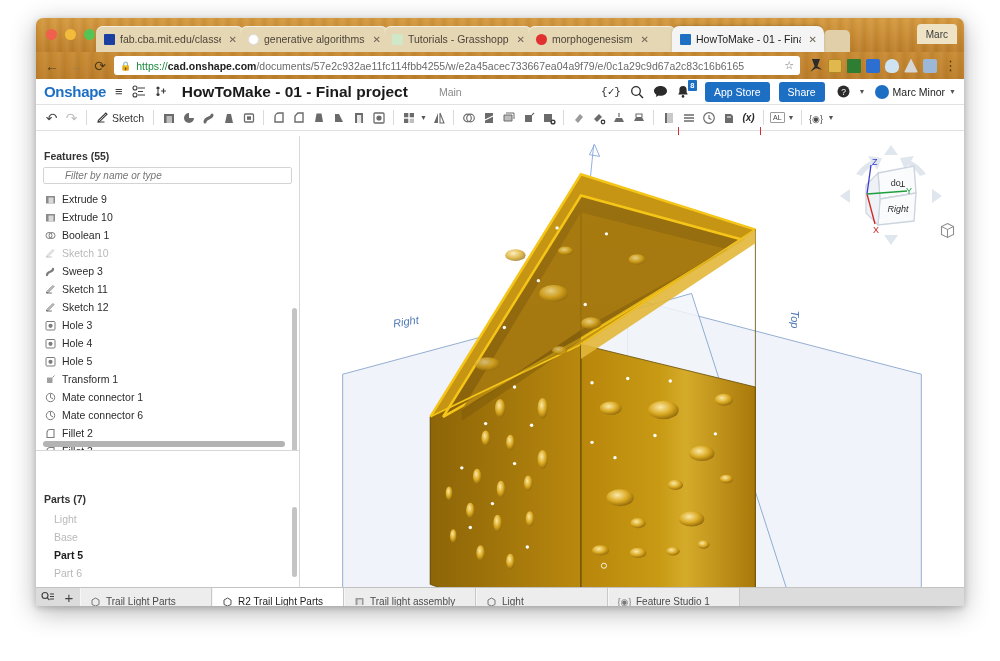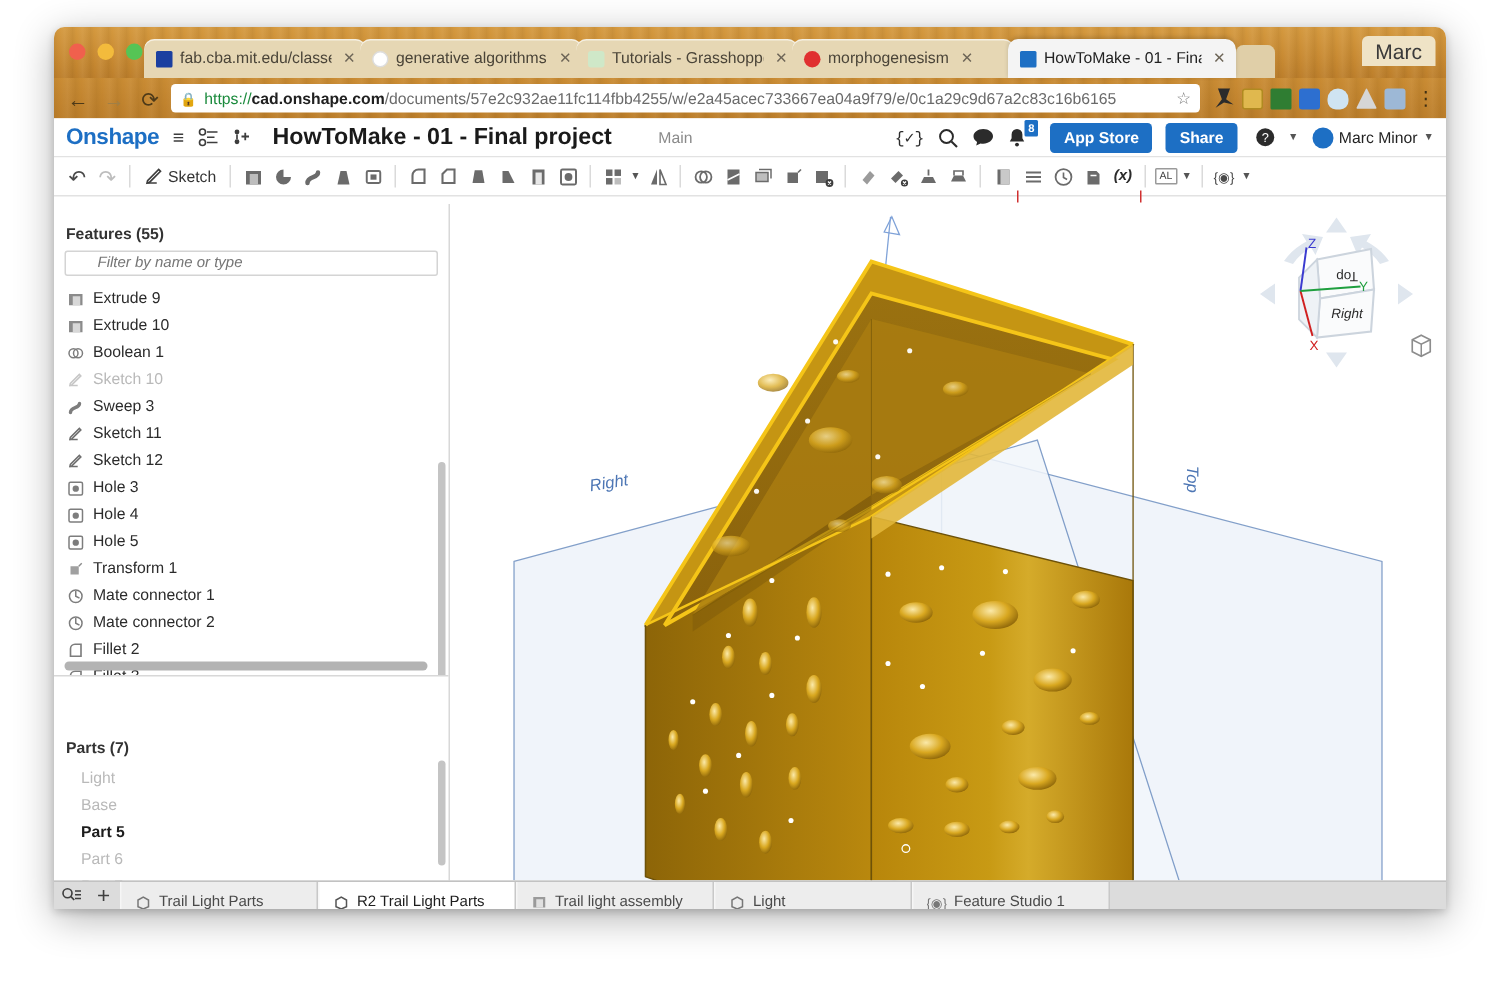--- a/index.html
+++ b/index.html
@@ -48,21 +48,21 @@
   }
   .tab.inactive { background:#e6d7b4; color:#4a4438; }
   .tab.active { background:#f4f4f4; color:#222; z-index:5; box-shadow:0 -1px 3px rgba(0,0,0,.15); }
   .tab .favi { width:11px; height:11px; flex:0 0 11px; border-radius:1px; display:block; }
   .tab .tlabel { overflow:hidden; text-overflow:clip; }
   .tab .tclose { margin-left:3px; font-size:10px; color:#6d6557; flex:0 0 auto; }
   .tab-new { width:26px; height:22px; background:#e0cfa8; border-radius:5px 5px 0 0; margin-left:4px; }
 
   .profile-pill {
     position:absolute; right:7px; top:6px; height:20px; padding:0 9px;
-    background:#efe3c6; border-radius:4px 4px 0 0; font-size:14px;
+    background:#efe3c6; border-radius:4px 4px 0 0; font-size:10px;
     color:#3a3a3a; display:flex; align-items:center;
   }
 
   .chrome-toolbar {
     position:relative; height:27px;
     background:
       repeating-linear-gradient(90deg,
         rgba(0,0,0,.045) 0px, rgba(0,0,0,0) 4px, rgba(255,255,255,.05) 9px, rgba(0,0,0,.035) 14px),
       linear-gradient(180deg,#c98b33 0%, #bc7e2a 100%);
     display:flex; align-items:center; padding:0 6px; gap:4px;
@@ -90,21 +90,21 @@
   .os-header { height:26px; display:flex; align-items:center; padding:0 8px; gap:9px;
                border-bottom:1px solid #e2e2e2; background:#fff; }
   .os-logo { color:#1d6fc4; font-size:15px; font-weight:bold; letter-spacing:-.3px; }
   .hicon { color:#3d3d3d; font-size:13px; display:flex; align-items:center; }
   .doc-title { font-size:15.5px; font-weight:bold; color:#1a1a1a; margin-left:6px; }
   .doc-ws { font-size:10.5px; color:#8a8a8a; margin-left:22px; }
   .hspacer { flex:1; }
   .hbtn-icon { color:#2b2b2b; font-size:13px; position:relative; display:flex; align-items:center; }
   .badge { position:absolute; top:-5px; right:-8px; background:#1d6fc4; color:#fff;
            font-size:7.5px; line-height:9px; padding:1px 2.5px; border-radius:1px; font-weight:bold; }
-  .bluebtn { background:#1d6fc4; color:#fff; font-size:10.5px; font-weight:bold;
+  .bluebtn { background:#1d6fc4; color:#fff; font-size:10.5px; font-weight:normal;
              padding:4px 9px; border-radius:3px; }
   .userchip { display:flex; align-items:center; gap:4px; font-size:10.5px; color:#222; }
   .avatar { width:14px; height:14px; border-radius:50%; background:#1d6fc4; display:block; }
 
   .os-toolbar { height:26px; display:flex; align-items:center; gap:3px; padding:0 7px;
                 border-bottom:1px solid #e2e2e2; background:#fff; position:relative; }
   .tb { width:17px; height:17px; display:flex; align-items:center; justify-content:center; color:#4a4a4a; }
   .tb.dim { color:#bdbdbd; }
   .tbsep { width:1px; height:15px; background:#dadada; margin:0 3px; }
   .sketchbtn { display:flex; align-items:center; gap:3px; font-size:10.5px; color:#333; padding:0 3px; }
@@ -585,21 +585,21 @@
                 </span>
                 <span>Mate connector 1</span>
               </div>
             <div class="frow">
                 <span class="ficon">
                   <svg width="11" height="11" viewBox="0 0 11 11">
                     <circle cx="5.5" cy="5.5" r="4.2" fill="none" stroke="#7d7d7d" stroke-width="1"></circle>
                     <path d="M5.5 2v3.5L8 6.8" stroke="#7d7d7d" stroke-width="1" fill="none"></path>
                   </svg>
                 </span>
-                <span>Mate connector 2</span>
+                <span>Mate connector 6</span>
               </div>
             <div class="frow">
                 <span class="ficon">
                   <svg width="11" height="11" viewBox="0 0 11 11">
                     <path d="M2 9.5V4.5A3 3 0 015 1.5h4v8z" fill="none" stroke="#7d7d7d" stroke-width="1.1"></path>
                   </svg>
                 </span>
                 <span>Fillet 2</span>
               </div>
             <div class="frow">

